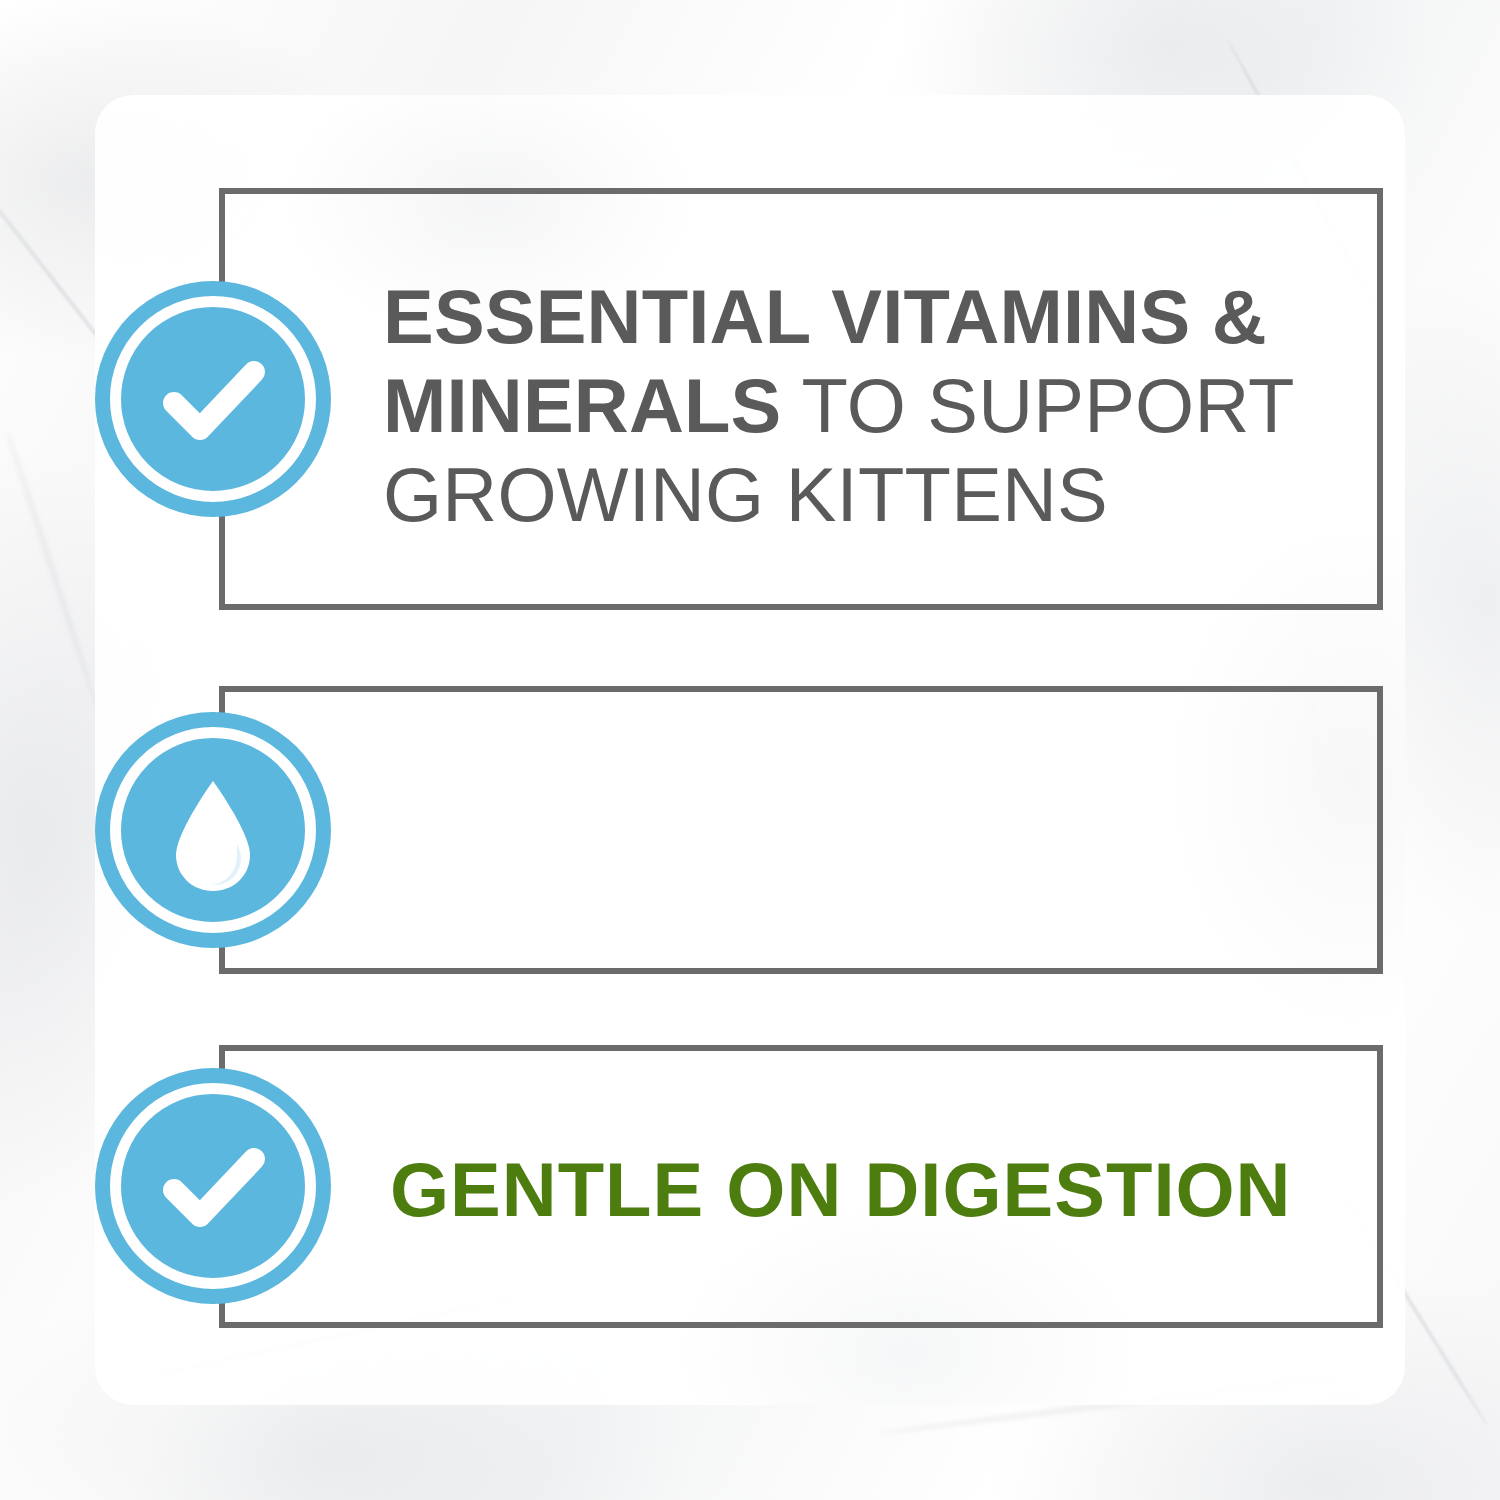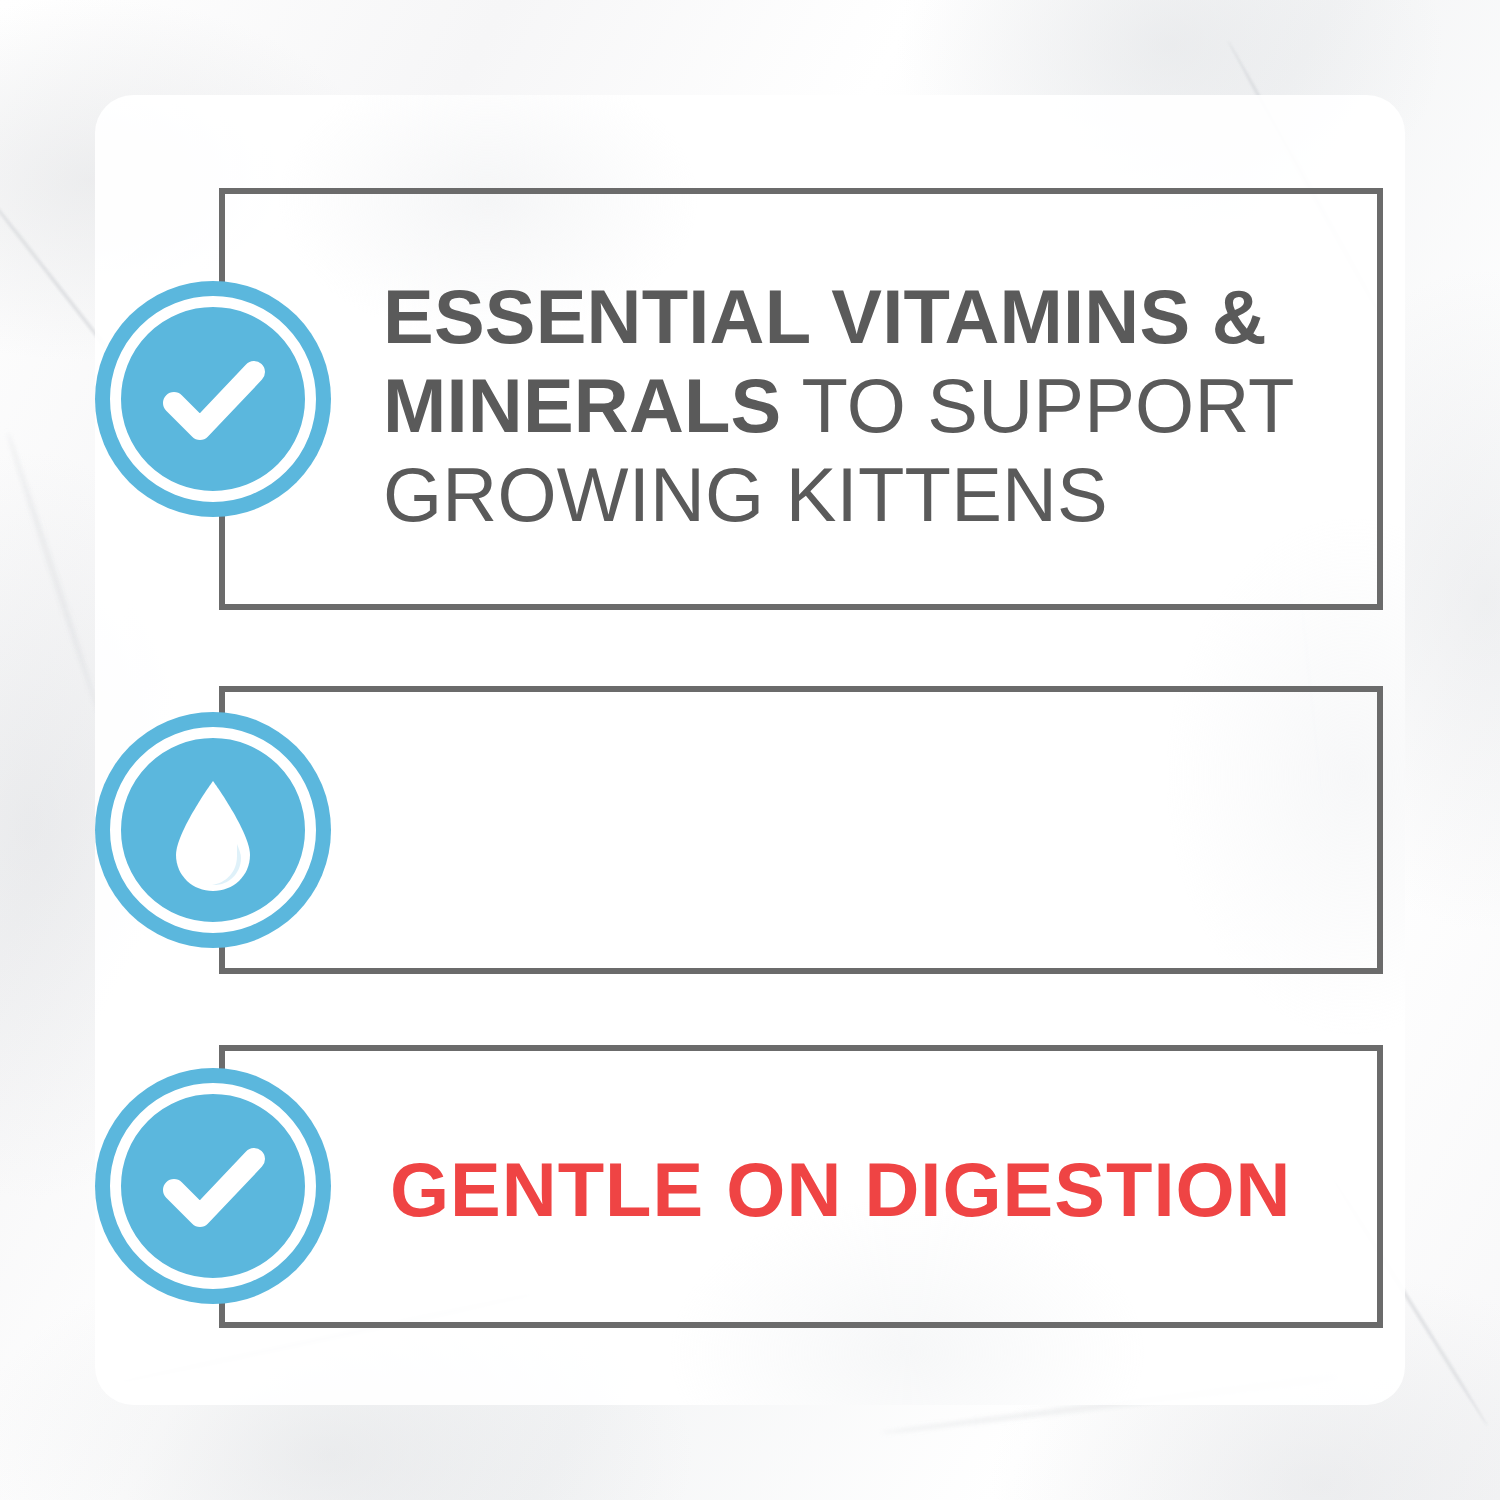--- a/index.html
+++ b/index.html
@@ -134,15 +134,15 @@
       <path d="M99 101 C99 117 88 128 74 130 C90 131 103 119 103 103 C103 99 101 94 99 89 Z" fill="#d9eef8" opacity=".85"></path>
     </svg>
   </div>
 
   <div class="box" id="box-3" style="border-color: rgb(107, 107, 107);"></div>
   <div class="badge" id="badge-3" style="background: rgb(91, 183, 221);">
     <svg width="150" height="150" viewBox="0 0 150 150" aria-hidden="true">
       <path d="M36 79 L62 105 L116 48" fill="none" stroke="#ffffff" stroke-width="22" stroke-linecap="round" stroke-linejoin="round"></path>
     </svg>
   </div>
-  <div class="feat-text" id="text-3" style="color: #ef4444;">GENTLE ON DIGESTION</div>
+  <div class="feat-text" id="text-3" style="color: #4d7c0f;">GENTLE ON DIGESTION</div>
 
 </div>
 
 </body></html>

